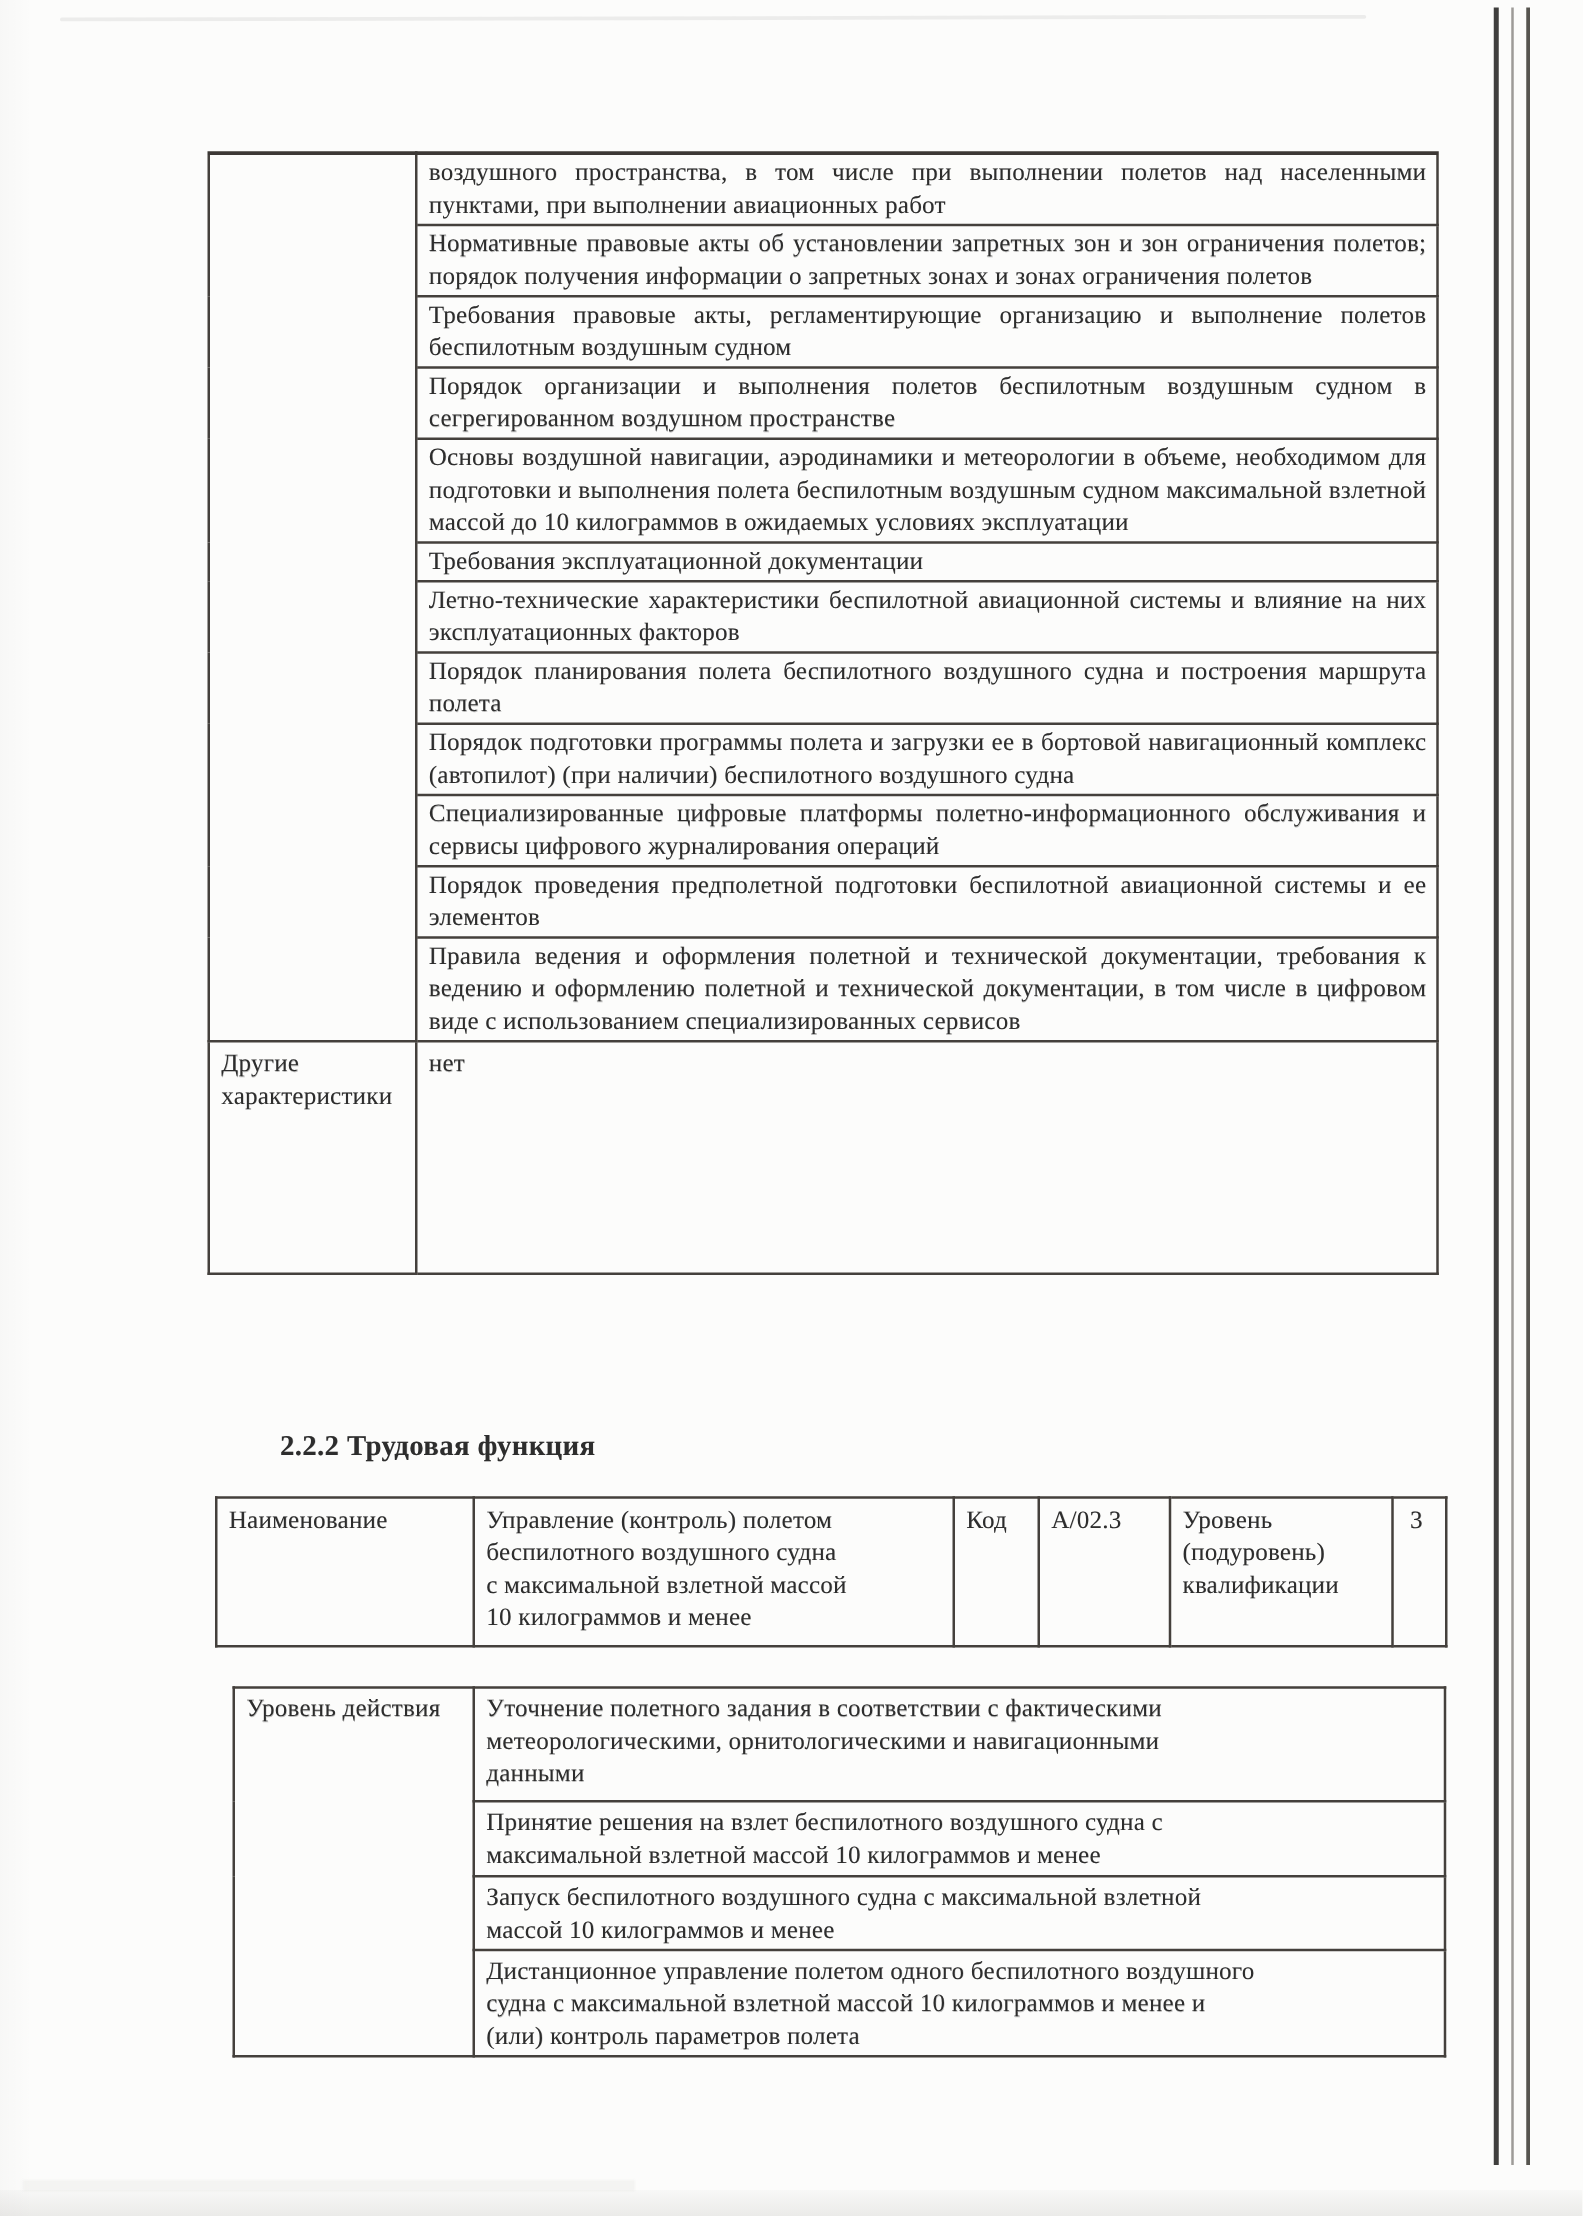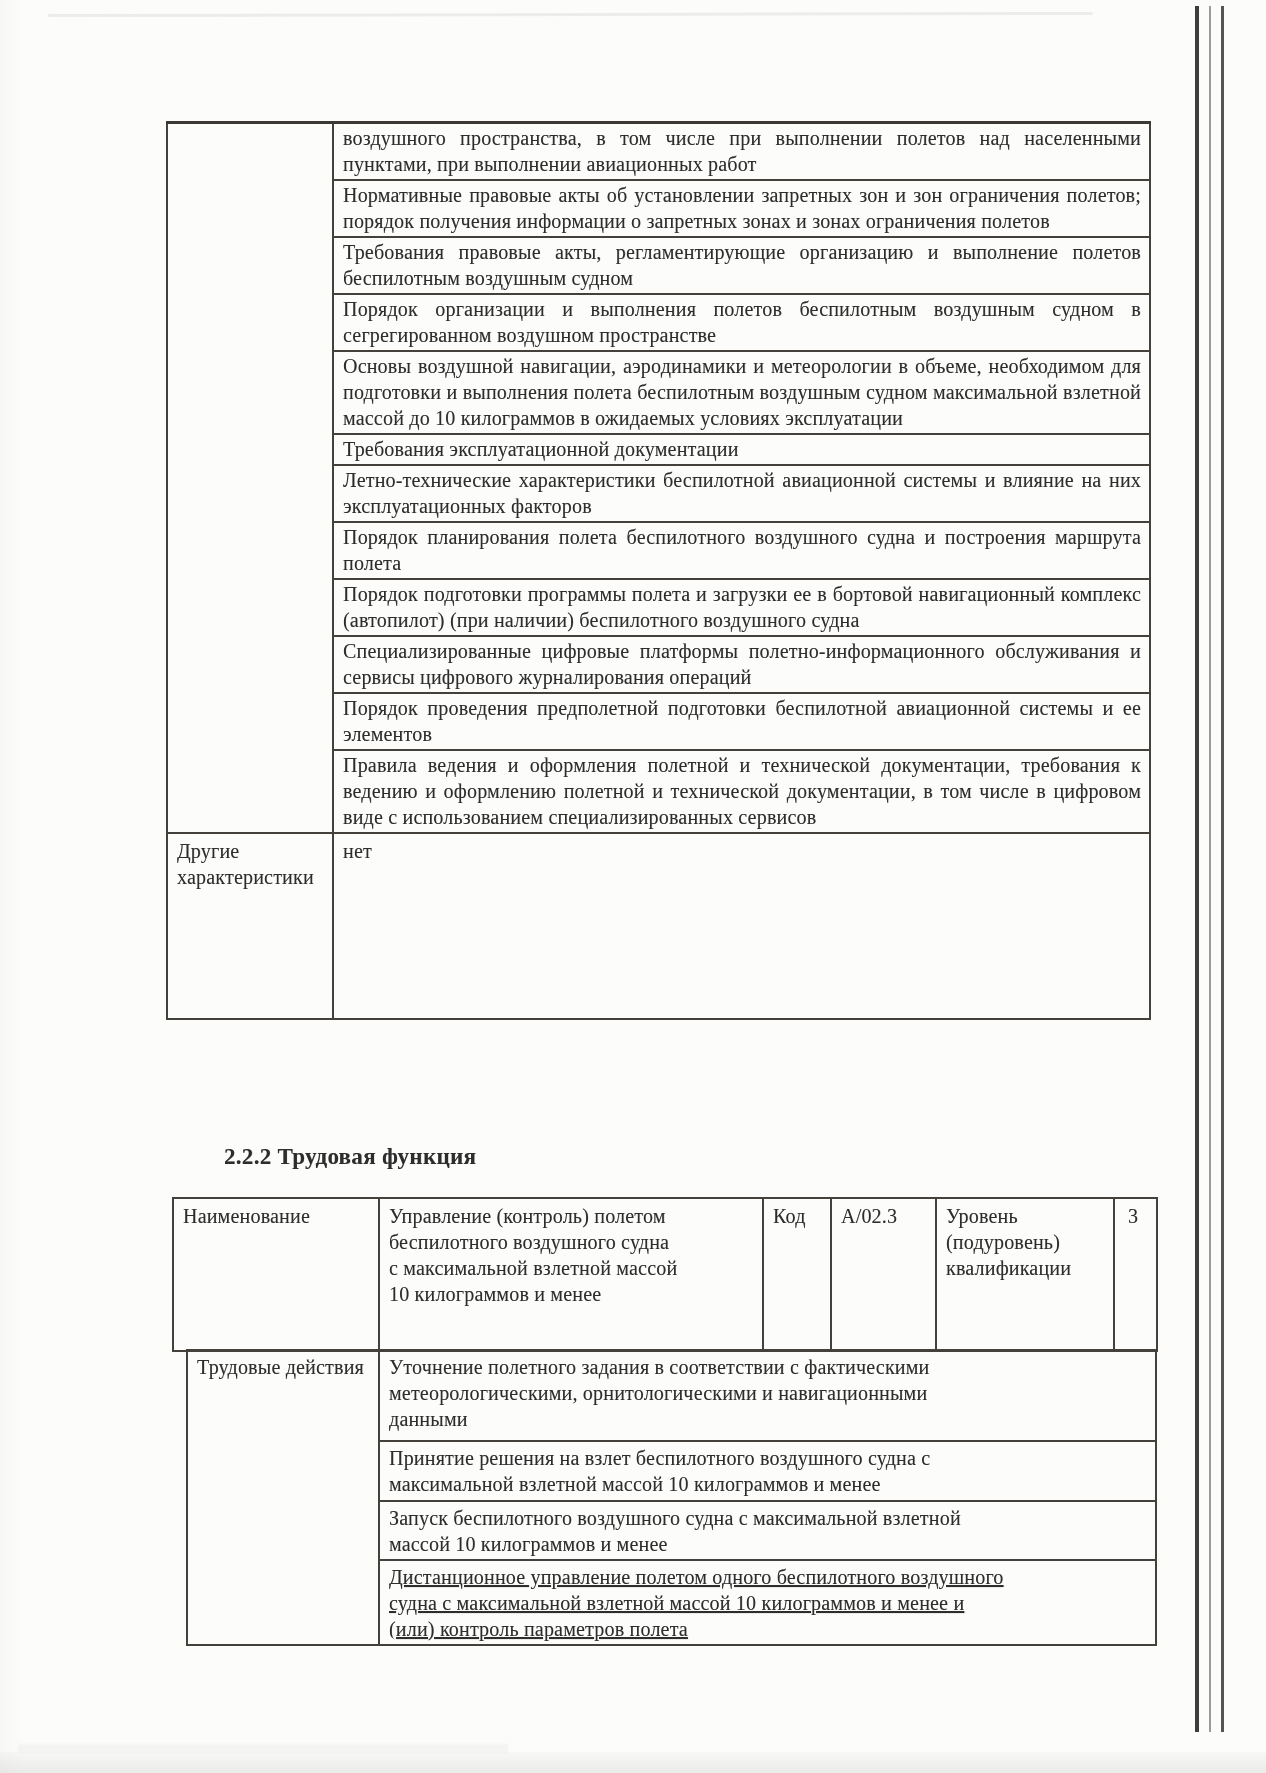--- a/index.html
+++ b/index.html
@@ -55,37 +55,37 @@
   .knowledge { left:166px; top:121px; width:985px; border-top:3px solid #3c3835; }
   .knowledge .c1 { width:166px; }
   .knowledge tr.other-row td { height:186px; padding-top:4px;border-radius:13px; }
 
   .heading {
     position:absolute; left:224px; top:1144px;
     font-size:23px; font-weight:bold; letter-spacing:0.3px;
     text-shadow:0.3px 0.3px 0.4px rgba(45,45,45,0.30);
   }
 
-  .function { left:172px; top:1197px; width:984px; height:155px; }
+  .function { left:172px; top:1197px; width:984px; height:121px; }
   .function td { padding-top:4px; }
   .function .f1 { width:206px; }
   .function .f2 { width:384px; }
   .function .f3 { width:68px; }
   .function .f4 { width:105px; }
   .function .f5 { width:178px; }
   .function .f6 { width:43px; }
   .function td.qual-level-cell { padding-left:13px; }
 
   .actions { left:186px; top:1349px; width:971px; }
   .actions .a1 { width:192px; }
   .actions td { padding-top:3px; }
   .actions tr.ar1 td { height:91px; }
   .actions tr.ar2 td { height:60px; }
   .actions tr.ar3 td { height:58px; }
-  .actions tr.ar4 td { height:85px;text-decoration:underline; }
+  .actions tr.ar4 td { height:85px; }
 </style>
 </head>
 <body>
 
 <div class="page">
 
   <div class="top-streak"></div>
 
   <table class="tbl knowledge">
     <colgroup>
@@ -165,21 +165,21 @@
     </tbody>
   </table>
 
   <table class="tbl actions">
     <colgroup>
         <col class="a1">
         <col>
       </colgroup>
     <tbody>
       <tr class="ar1">
-        <td rowspan="4">Трудовые действия</td>
+        <td rowspan="4">Уровень действия</td>
         <td class="pre">Уточнение полетного задания в соответствии с фактическими
 метеорологическими, орнитологическими и навигационными
 данными</td>
       </tr>
       <tr class="ar2">
           <td class="pre">Принятие решения на взлет беспилотного воздушного судна с
 максимальной взлетной массой 10 килограммов и менее</td>
         </tr>
       <tr class="ar3">
           <td class="pre">Запуск беспилотного воздушного судна с максимальной взлетной

